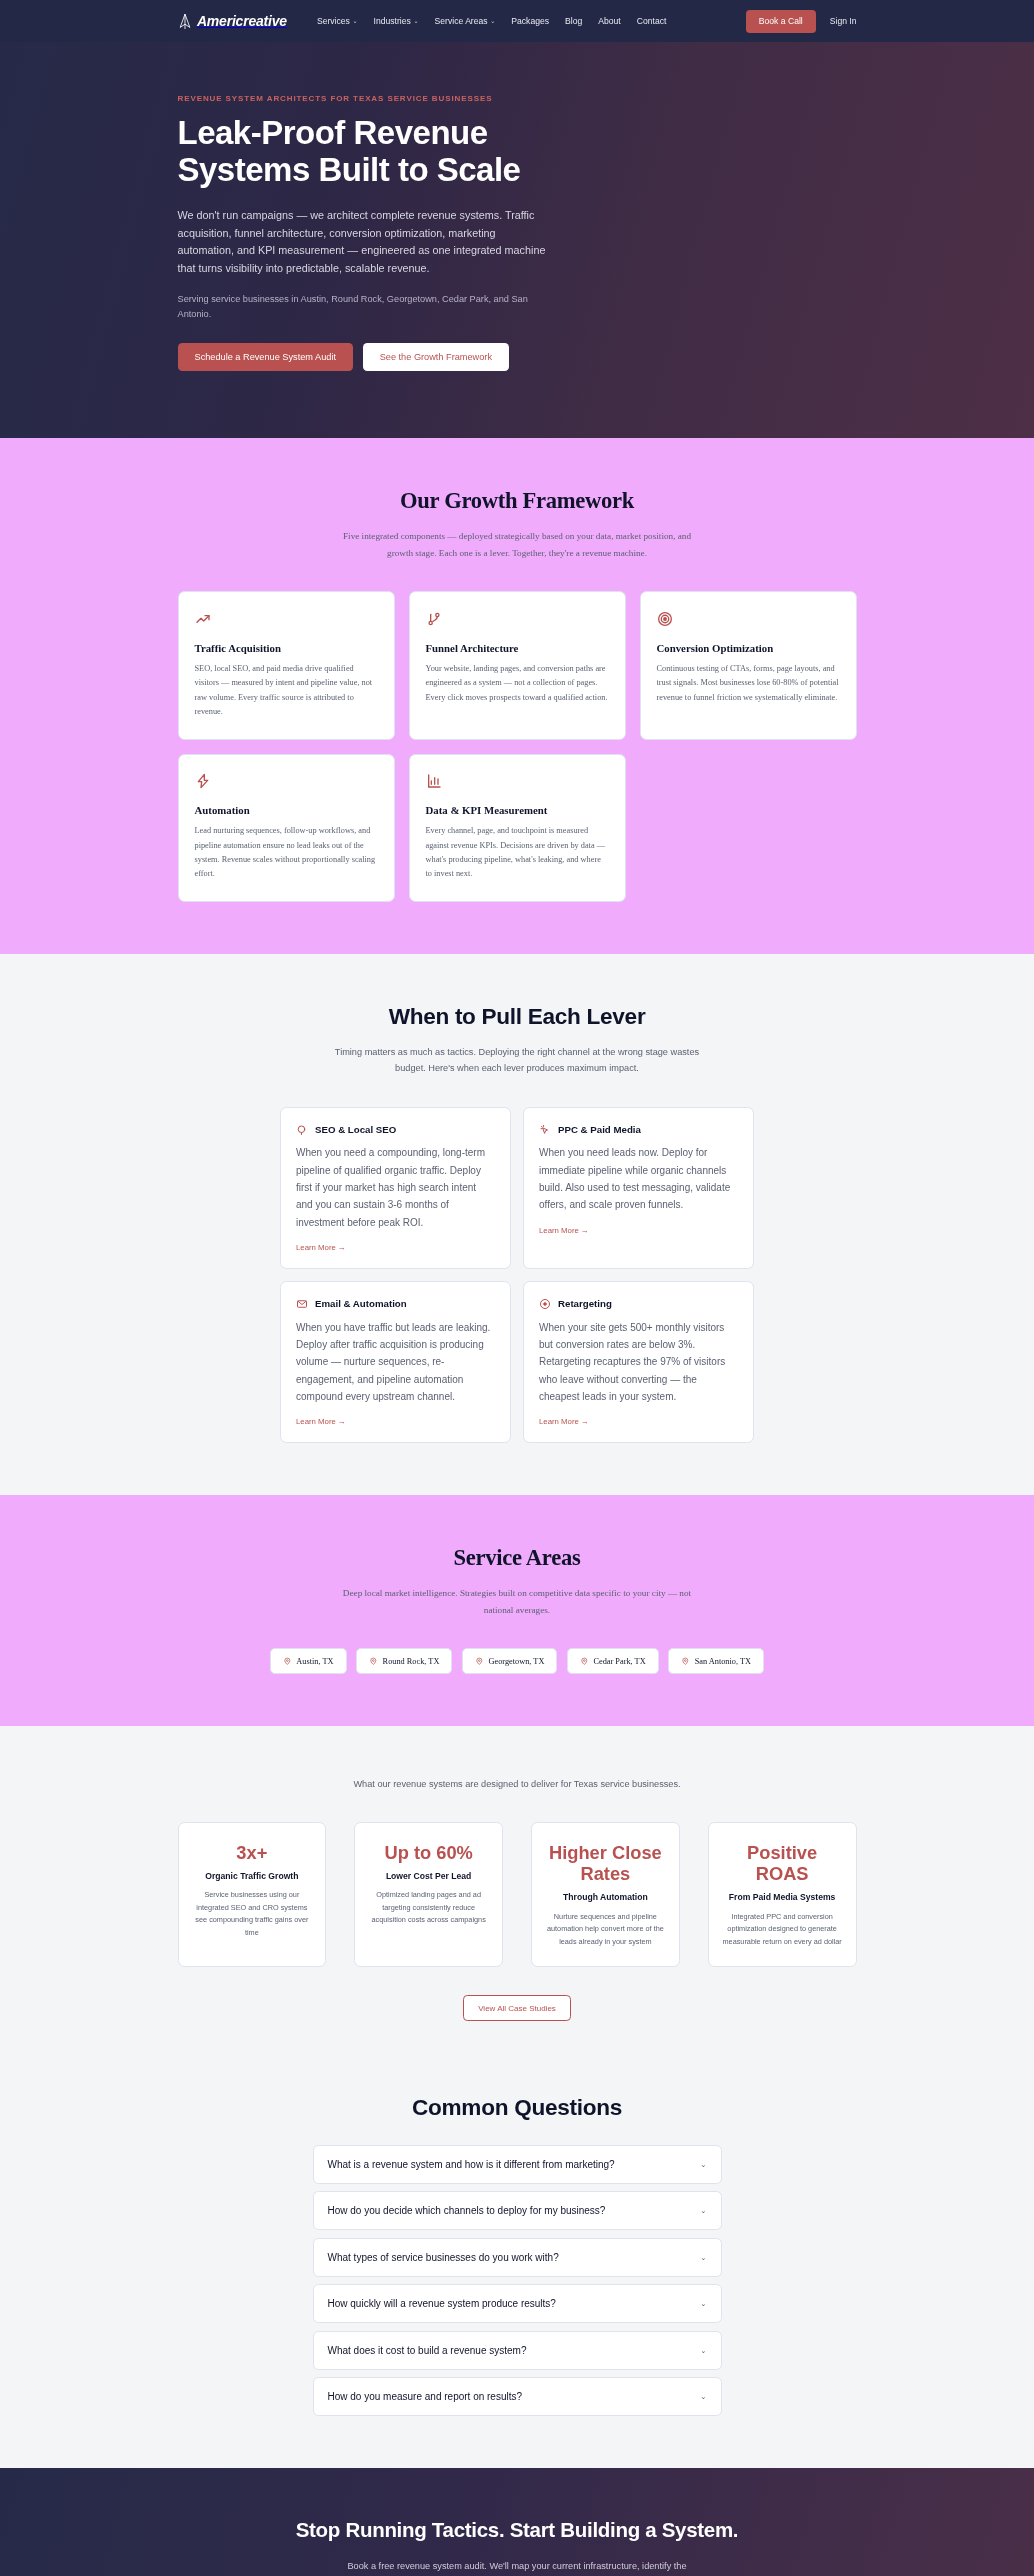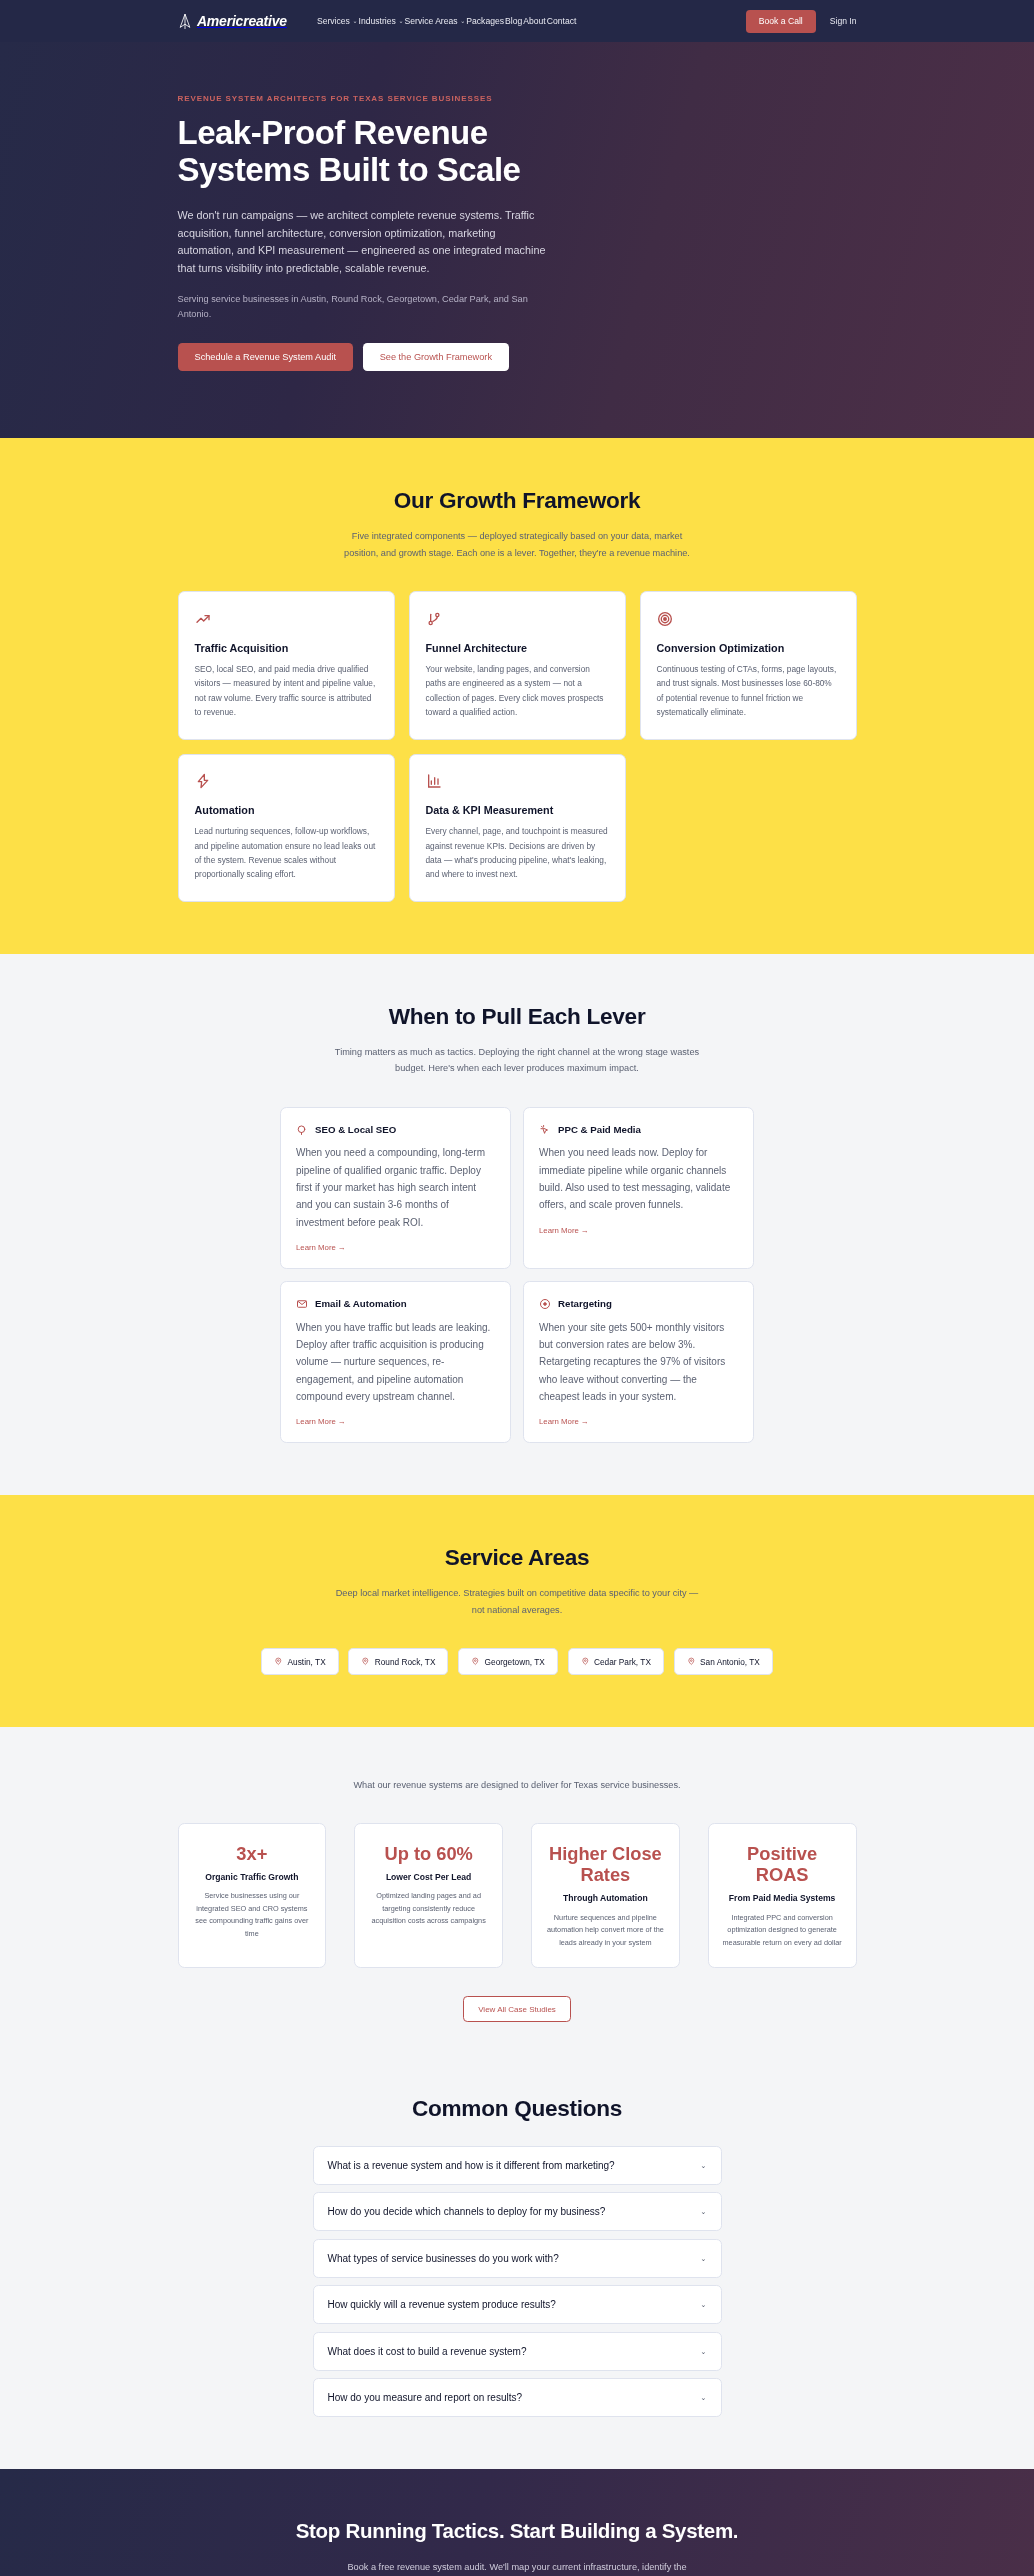--- a/index.html
+++ b/index.html
@@ -16,21 +16,21 @@
   .nav {
     background: #242847;
     height: 42px;
     display: flex;
     align-items: center;
   }
   .nav-inner { width: 679px; margin: 0 auto; display: flex; align-items: center; }
   .logo { display: flex; align-items: center; gap: 5.4px; font-style: italic; }
   .logo-mark { width: 14px; height: 16px; display: block; }
   .logo-text { color: #fff; font-size: 14px; font-weight: 700; letter-spacing: -0.2px; }
-  .nav-links { display: flex; align-items: flex-start; gap: 1px; margin-left: 30px; }
+  .nav-links { display: flex; align-items: flex-start; gap: 16px; margin-left: 30px; }
   .nav-link {
     color: #e9eaf2; font-size: 8.6px; text-decoration: none;
     display: flex; align-items: center; gap: 2.7px; white-space: nowrap;
   }
   .caret { font-size: 6px; opacity: .85; line-height: 1; }
   .nav-right { margin-left: auto; display: flex; align-items: center; gap: 14px; }
   .btn-book {
     background: #b8514f; color: #fff; font-size: 8.6px;
     padding: 6.5px 13px; border-radius: 3.8px; text-decoration: none;
     white-space: nowrap;
@@ -61,21 +61,21 @@
     background: #b8514f; color: #fff; font-size: 9.2px; font-weight: 500;
     padding: 9.2px 17px; border-radius: 4.3px; text-decoration: none; display: inline-block;
   }
   .btn-ghost {
     background: #ffffff; color: #b8514f; font-size: 9.2px; font-weight: 500;
     padding: 9.2px 17px; border-radius: 4.3px; text-decoration: none; display: inline-block;
   }
 
   
   .section { padding: 50px 0 52px 0; }
-  .sec-white { background: #fde047; }
+  .sec-white { background: #f0abfc; font-family: Liberation Serif, serif; }
   .sec-gray { background: #f4f5f7; }
   .sec-title {
     text-align: center; font-size: 22.6px; font-weight: 700; color: #10142a;
     letter-spacing: -0.3px; margin-bottom: 14px;
   }
   .sec-sub {
     text-align: center; color: #5b6172; font-size: 9.2px; line-height: 1.78;
     max-width: 366px; margin: 0 auto 30px auto;
   }
 

